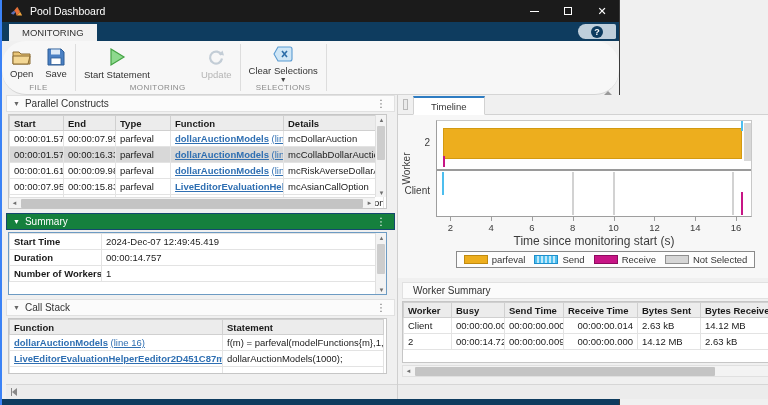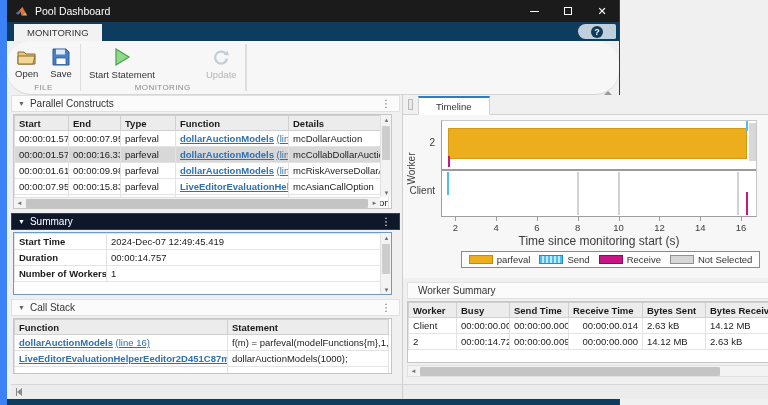--- a/index.html
+++ b/index.html
@@ -1,18 +1,18 @@
 <!DOCTYPE html>
 <html><head>
 <meta charset="utf-8">
 <style>
   * { box-sizing: border-box; margin: 0; padding: 0; }
   html,body { width:768px; height:405px; overflow:hidden; }
   body { font-family:"Liberation Sans", sans-serif; font-size:10px; color:#1a1a1a; background:#f0f0f0; }
-  .app { width:620px; height:405px; display:flex; flex-direction:column; border-left:7px solid #3b82f6; border-right:1px solid #3a3a3a; }
+  .app { width:620px; height:405px; display:flex; flex-direction:column; border-left:2px solid #3b82f6; border-right:1px solid #3a3a3a; }
 
   
   .titlebar { height:22px; background:#1b1b1b; color:#fff; display:flex; align-items:center; flex:0 0 auto; }
   .titlebar .logo { width:13px; height:13px; margin:0 7px 0 8px; }
   .titlebar .title { font-size:10.5px; }
   .wincontrols { margin-left:auto; display:flex; align-items:center; height:100%; }
   .winbtn { width:34px; height:100%; display:flex; align-items:center; justify-content:center; color:#fff; }
   .glyph-min { width:9px; height:1px; background:#fff; display:inline-block; }
   .glyph-max { width:8px; height:8px; border:1px solid #fff; display:inline-block; }
   .glyph-close { font-size:11px; line-height:1; }
@@ -41,21 +41,21 @@
   
   .main { flex:1; display:flex; min-height:0; background:#e9e9e9; }
   .left { width:402px; display:flex; flex-direction:column; background:#f0f0f0; padding-left:4px; }
   .right { flex:1; display:flex; flex-direction:column; background:#f0f0f0; border-left:1px solid #cfcfcf; }
 
   
   .sechead { height:17px; display:flex; align-items:center; background:#fbfbfb; border:1px solid #e1e1e1; color:#333; margin-right:2px; flex:0 0 auto; }
   .sechead .chev { margin:0 5px 0 6px; color:#666; font-size:7px; }
   .sechead .shtitle { font-size:10px; }
   .sechead .kebab { margin-left:auto; margin-right:8px; color:#666; font-size:10px; }
-  .sechead.dark { background:#0f172a; border-color:#14486e; color:#fff; }
+  .sechead.dark { background:#15803d; border-color:#14486e; color:#fff; }
   .sechead.dark .chev, .sechead.dark .kebab { color:#fff; }
   .sechead.plain .shtitle { margin-left:10px; }
 
   
   .tblwrap { position:relative; background:#fff; border:1px solid #c6c6c6; margin:2px 10px 4px 2px; overflow:hidden; }
   table { border-collapse:collapse; table-layout:fixed; font-size:9.5px; }
   th { background:#ececec; font-weight:bold; text-align:left; border:1px solid #d0d0d0; padding:1px 4px; height:15px; white-space:nowrap; overflow:hidden; }
   td { border:1px solid #e3e3e3; padding:1px 4px; height:16px; white-space:nowrap; overflow:hidden; background:#fff; }
   tr.selected td { background:#d8d8d8; }
   td.num { text-align:right; }
@@ -194,20 +194,33 @@
           <svg width="20" height="20" viewBox="0 0 20 20">
             <path d="M15.5 8 A6 6 0 1 0 16 11.5" fill="none" stroke="#c3cdd6" stroke-width="2.2"></path>
             <polygon points="13,7.5 18,8.5 16.5,3.5" fill="#c3cdd6"></polygon>
           </svg>
           <span>Update</span>
         </div>
       </div>
       <div class="rlabel">MONITORING</div>
     </div>
     <div class="rsep"></div>
+    <div class="rgroup">
+      <div class="rbuttons">
+        <div class="rbtn">
+          <svg width="20" height="18" viewBox="0 0 20 18">
+            <path d="M5 2 h12 a2 2 0 0 1 2 2 v10 a2 2 0 0 1 -2 2 h-12 l-4 -7 z" fill="#cfe6f6" stroke="#5b9bd1" stroke-width="1.1"></path>
+            <path d="M9 6 l5 6 M14 6 l-5 6" stroke="#2c6da8" stroke-width="1.6"></path>
+          </svg>
+          <span>Clear Selections</span>
+          <span class="dropcaret">▼</span>
+        </div>
+      </div>
+      <div class="rlabel">SELECTIONS</div>
+    </div>
     <div class="rsep"></div>
     <div class="ribbon-collapse">
       <span class="collapse-up"><span class="bar"></span><span class="tri"></span></span>
     </div>
   </div>
 
   <div class="main">
 
     <div class="left">
 

